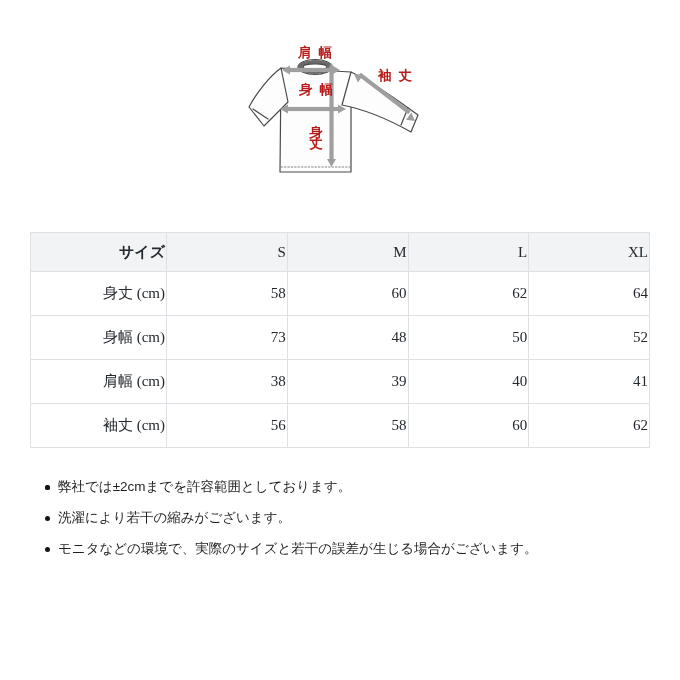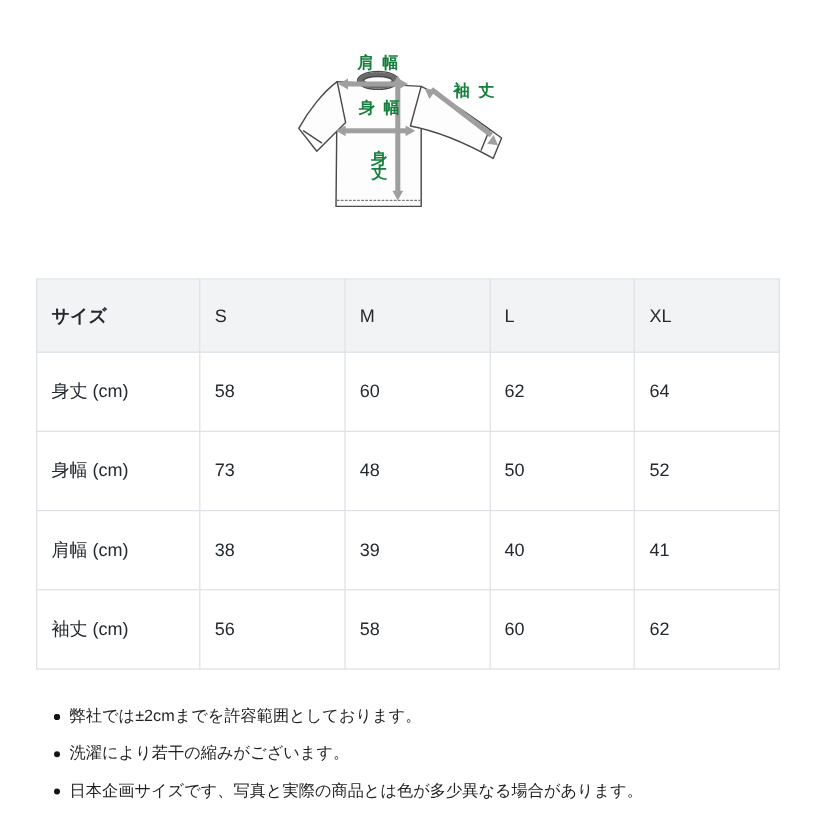--- a/index.html
+++ b/index.html
@@ -2,32 +2,32 @@
 <html><head>
 <meta charset="utf-8">
 <style>
   html,body{margin:0;padding:0;background:#fff;}
   body{font-family:"Liberation Sans","DejaVu Sans",sans-serif;color:#212529;}
   .page{position:relative;width:680px;height:680px;background:#fff;overflow:hidden;}
 
   
   .diagram{position:relative;width:240px;height:196px;margin:25px 0 0 228px;}
   .diagram svg{position:absolute;left:0;top:0;}
-  .dlabel{position:absolute;font-size:13.5px;font-weight:700;color:#15803d;
+  .dlabel{position:absolute;font-size:13.5px;font-weight:700;color:#b91c1c;
           letter-spacing:7px;white-space:nowrap;line-height:1;}
   .dlabel.shoulder{left:70px;top:21px;}
   .dlabel.bwidth{left:71px;top:58px;}
   .dlabel.sleeve{left:150px;top:44px;}
   .dlabel.vertical{left:81px;top:89px;writing-mode:vertical-rl;text-orientation:upright;
           letter-spacing:11px;}
 
   
   table.size{border-collapse:collapse;margin:11px 0 0 30px;width:620px;table-layout:fixed;}
-  table.size th,table.size td{border:1px solid #dde1e6;text-align:left;
-          font-size:15px;color:#24292f;padding:12px;}
+  table.size th,table.size td{border:1px solid #dde1e6;text-align:right;
+          font-size:15px;color:#24292f;padding:1px;font-family:Liberation Serif, serif;}
   table.size col.c0{width:136px;}
   table.size th{background:#f1f3f5;height:36px;font-weight:500;}
   table.size th.corner{font-weight:700;}
   table.size td{height:41px;background:#fff;font-weight:400;}
   table.size td.rowlabel{font-weight:400;}
 
   
   ul.notes{list-style:none;margin:30px 0 0 0;padding:0 20px 0 45px;}
   ul.notes li{position:relative;margin:0 0 13px 0;padding-left:13px;
           font-size:13.5px;line-height:18px;color:#1f1f1f;}
@@ -137,17 +137,17 @@
     <li>
       <span class="dot"></span>
       <span>弊社では±2cmまでを許容範囲としております。</span>
     </li>
     <li>
       <span class="dot"></span>
       <span>洗濯により若干の縮みがございます。</span>
     </li>
     <li>
       <span class="dot"></span>
-      <span>日本企画サイズです、写真と実際の商品とは色が多少異なる場合があります。</span>
+      <span>モニタなどの環境で、実際のサイズと若干の誤差が生じる場合がございます。</span>
     </li>
   </ul>
 
 </div>
 
 </body></html>

